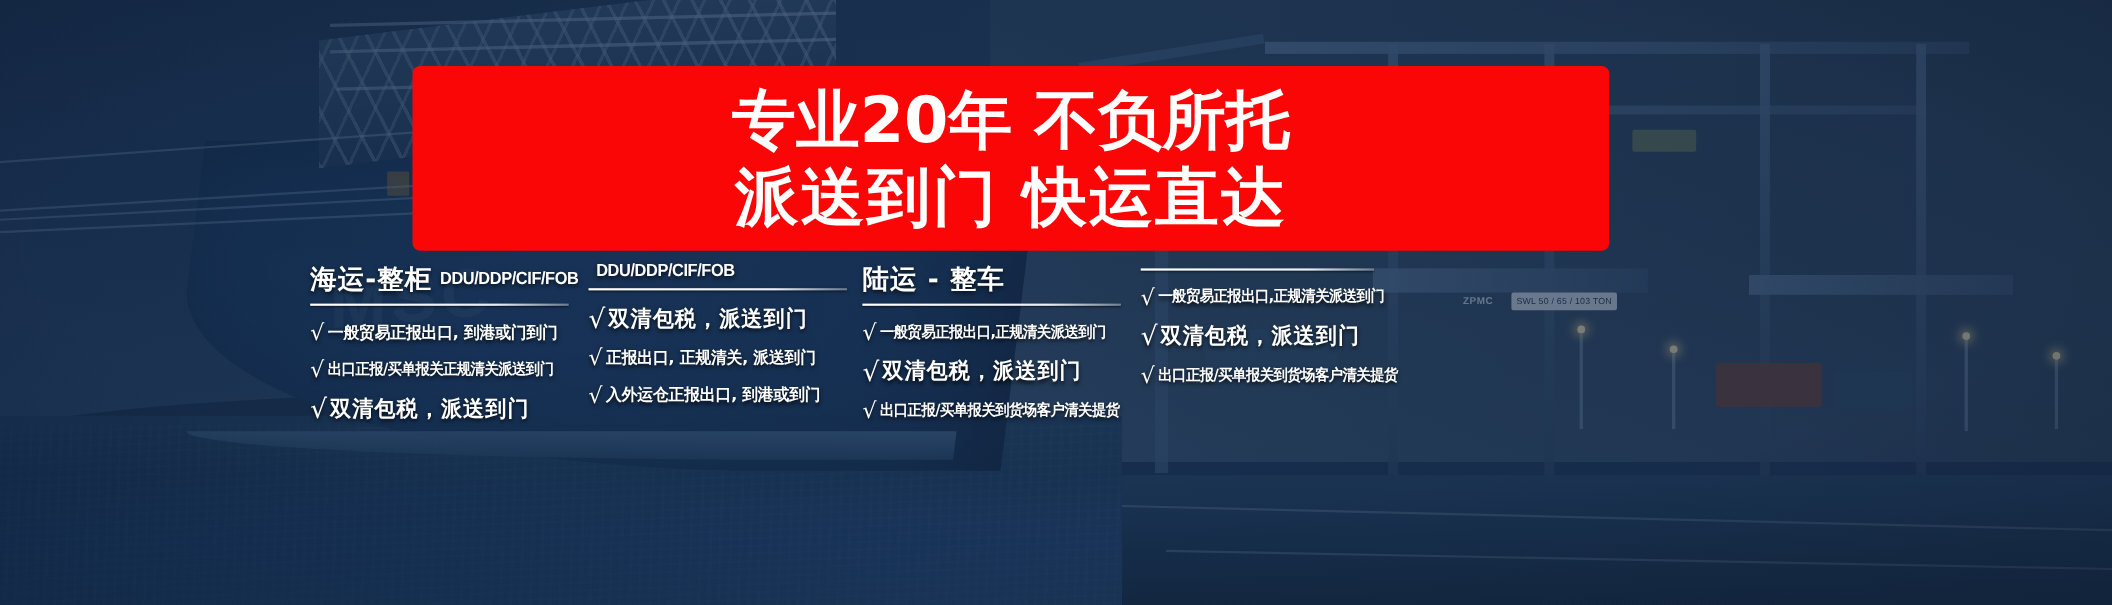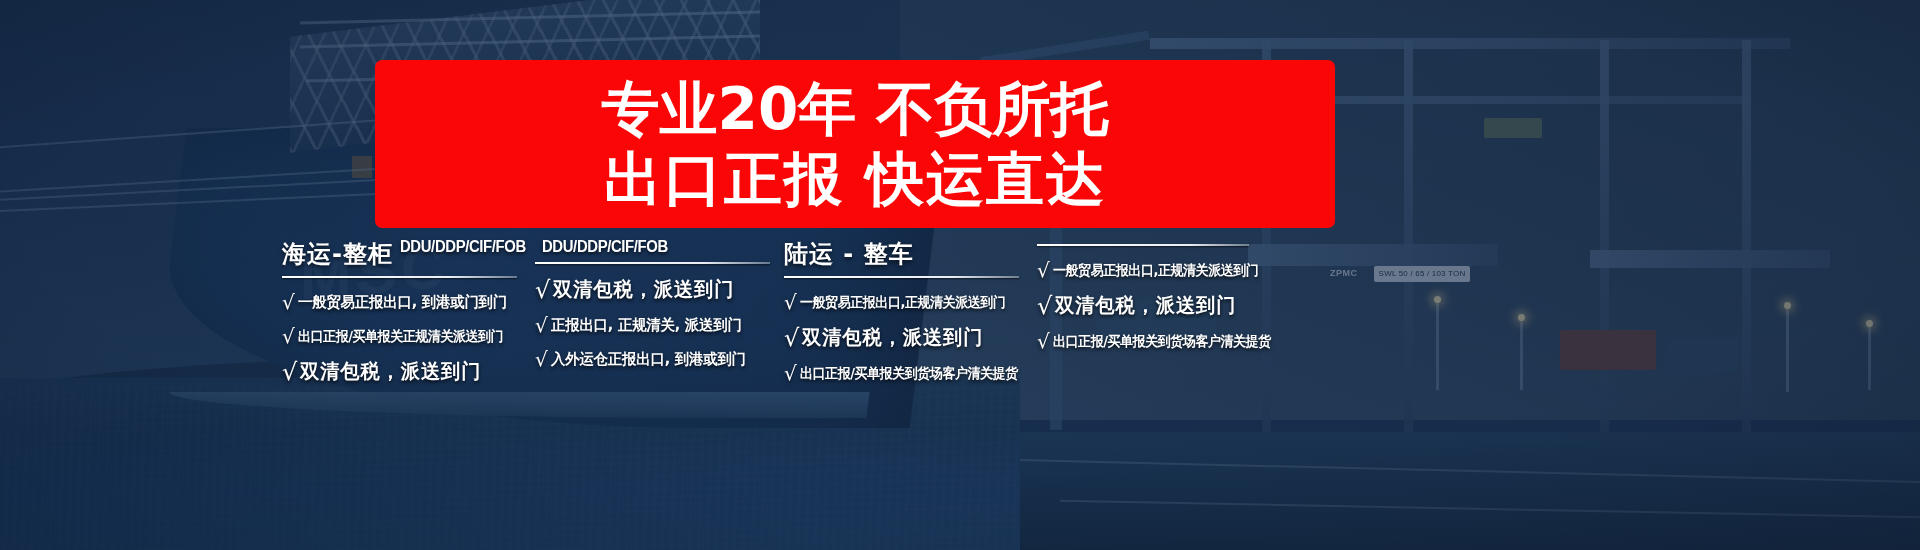--- a/index.html
+++ b/index.html
@@ -106,21 +106,21 @@
     position:absolute;inset:0;
     background:linear-gradient(100deg,rgba(14,36,66,.62) 0%,rgba(17,42,74,.52) 45%,rgba(20,40,68,.60) 100%);
   }
   .vig{
     position:absolute;inset:0;
     background:radial-gradient(125% 115% at 50% 42%,rgba(0,0,0,0) 38%,rgba(5,16,32,.55) 100%);
   }
 
   
   .redbox{
-    position:absolute;left:375px;top:60px;width:960px;height:168px;
+    position:absolute;left:375px;top:60px;width:1088px;height:168px;
     background:#fb0606;border-radius:7px;
     display:flex;flex-direction:column;align-items:center;justify-content:center;
     z-index:5;
   }
   .redline{
     color:#ffffff;font-weight:bold;white-space:nowrap;
     font-family:"DejaVu Sans","Liberation Sans",sans-serif;
     font-size:58px;line-height:70px;letter-spacing:2px;
   }
   .redline.l1{letter-spacing:0px;}
@@ -129,21 +129,21 @@
   .cols{
     position:absolute;left:282px;top:238px;width:1290px;height:170px;
     display:flex;z-index:6;
   }
   .col{position:relative;}
   .col.c1{width:253px;}
   .col.c2{width:249px;}
   .col.c3{width:253px;}
   .col.c4{width:290px;}
   .col-head{
-    display:flex;align-items:flex-start;white-space:nowrap;
+    display:flex;align-items:center;white-space:nowrap;
     color:#ffffff;text-shadow:0 2px 4px rgba(0,0,0,.75);
   }
   .col-title{
     font-size:24px;font-weight:bold;letter-spacing:1px;
     font-family:"DejaVu Sans","Liberation Sans",sans-serif;
   }
   .col-terms{
     margin-left:7px;font-size:16px;font-weight:bold;letter-spacing:-.4px;
     font-family:"Liberation Sans",sans-serif;transform:scaleX(.93);transform-origin:left bottom;
   }
@@ -235,21 +235,21 @@
     <div class="quay"></div>
     <div class="quay-line" style="left:1020px;top:470px;width:900px;transform:rotate(1.4deg);"></div>
     <div class="quay-line" style="left:1060px;top:508px;width:860px;transform:rotate(1.1deg);"></div>
 
     <div class="tint"></div>
     <div class="vig"></div>
   </div>
 
   <div class="redbox">
     <div class="redline l1">专业20年  不负所托</div>
-    <div class="redline l2">出口正报  快运直达</div>
+    <div class="redline l2">派送到门  快运直达</div>
   </div>
 
   <div class="cols">
 
     <div class="col c1">
       <div class="col-head">
         <span class="col-title">海运-整柜</span>
         <span class="col-terms">DDU/DDP/CIF/FOB</span>
       </div>
       <div class="rule"></div>

